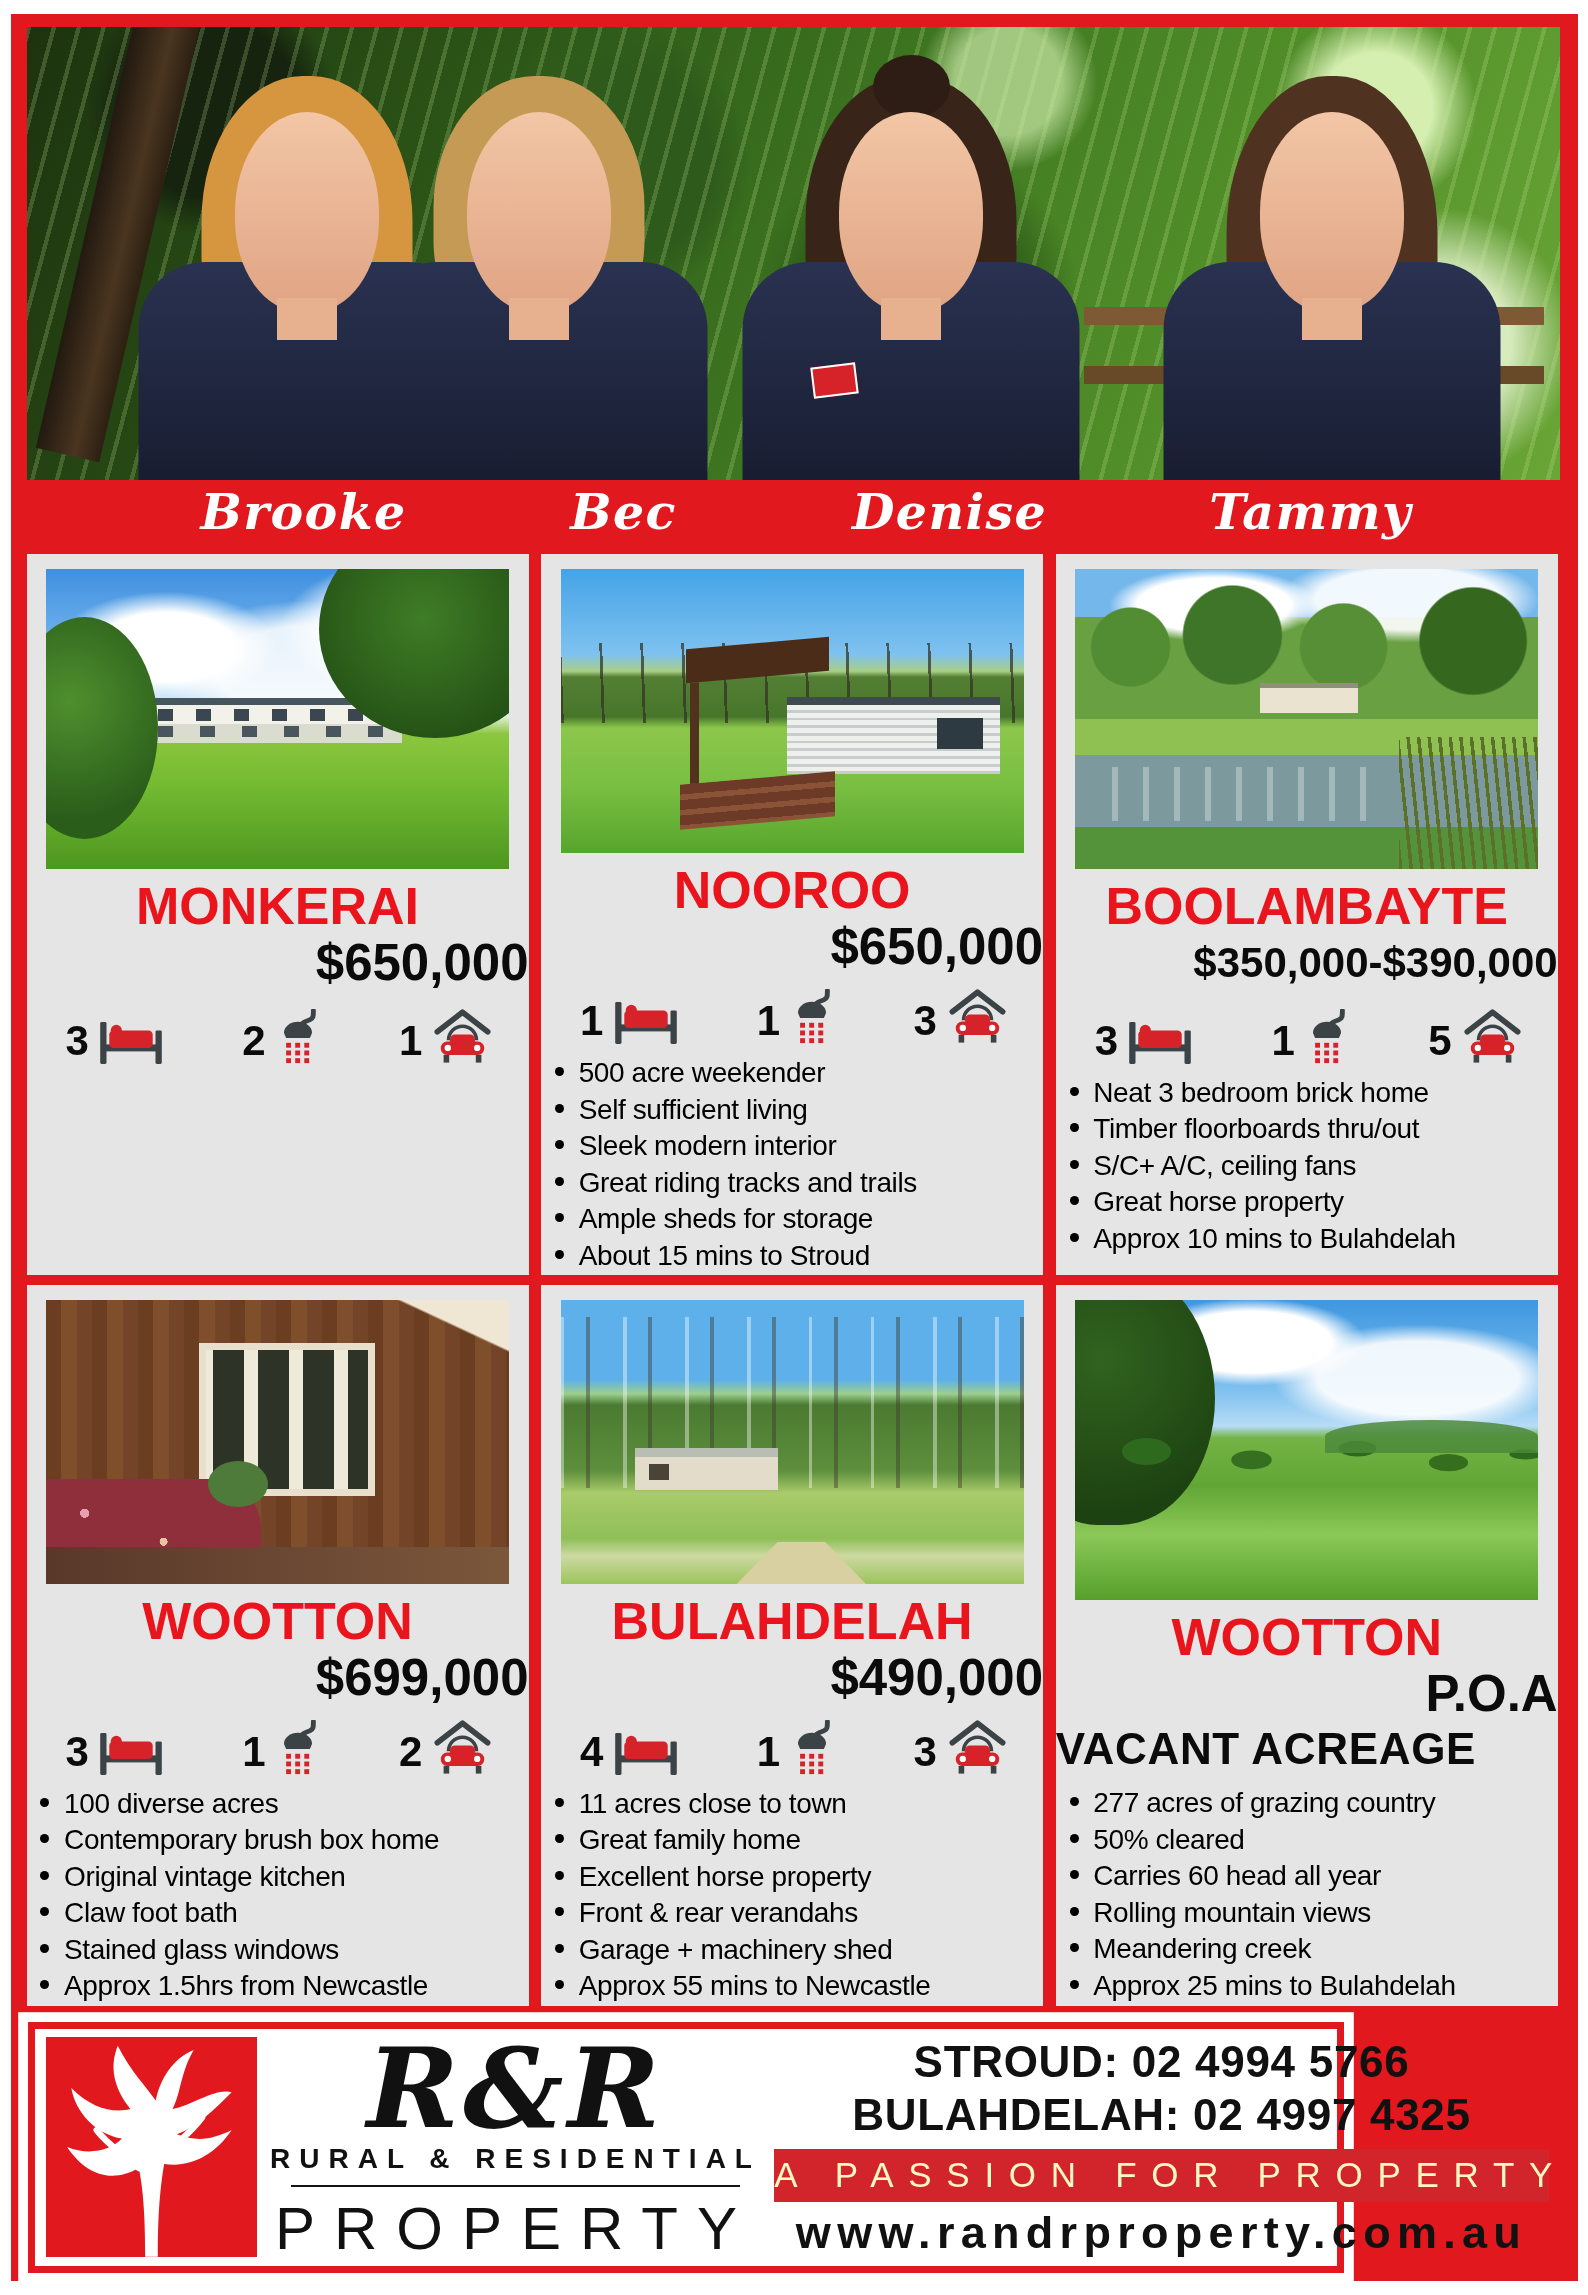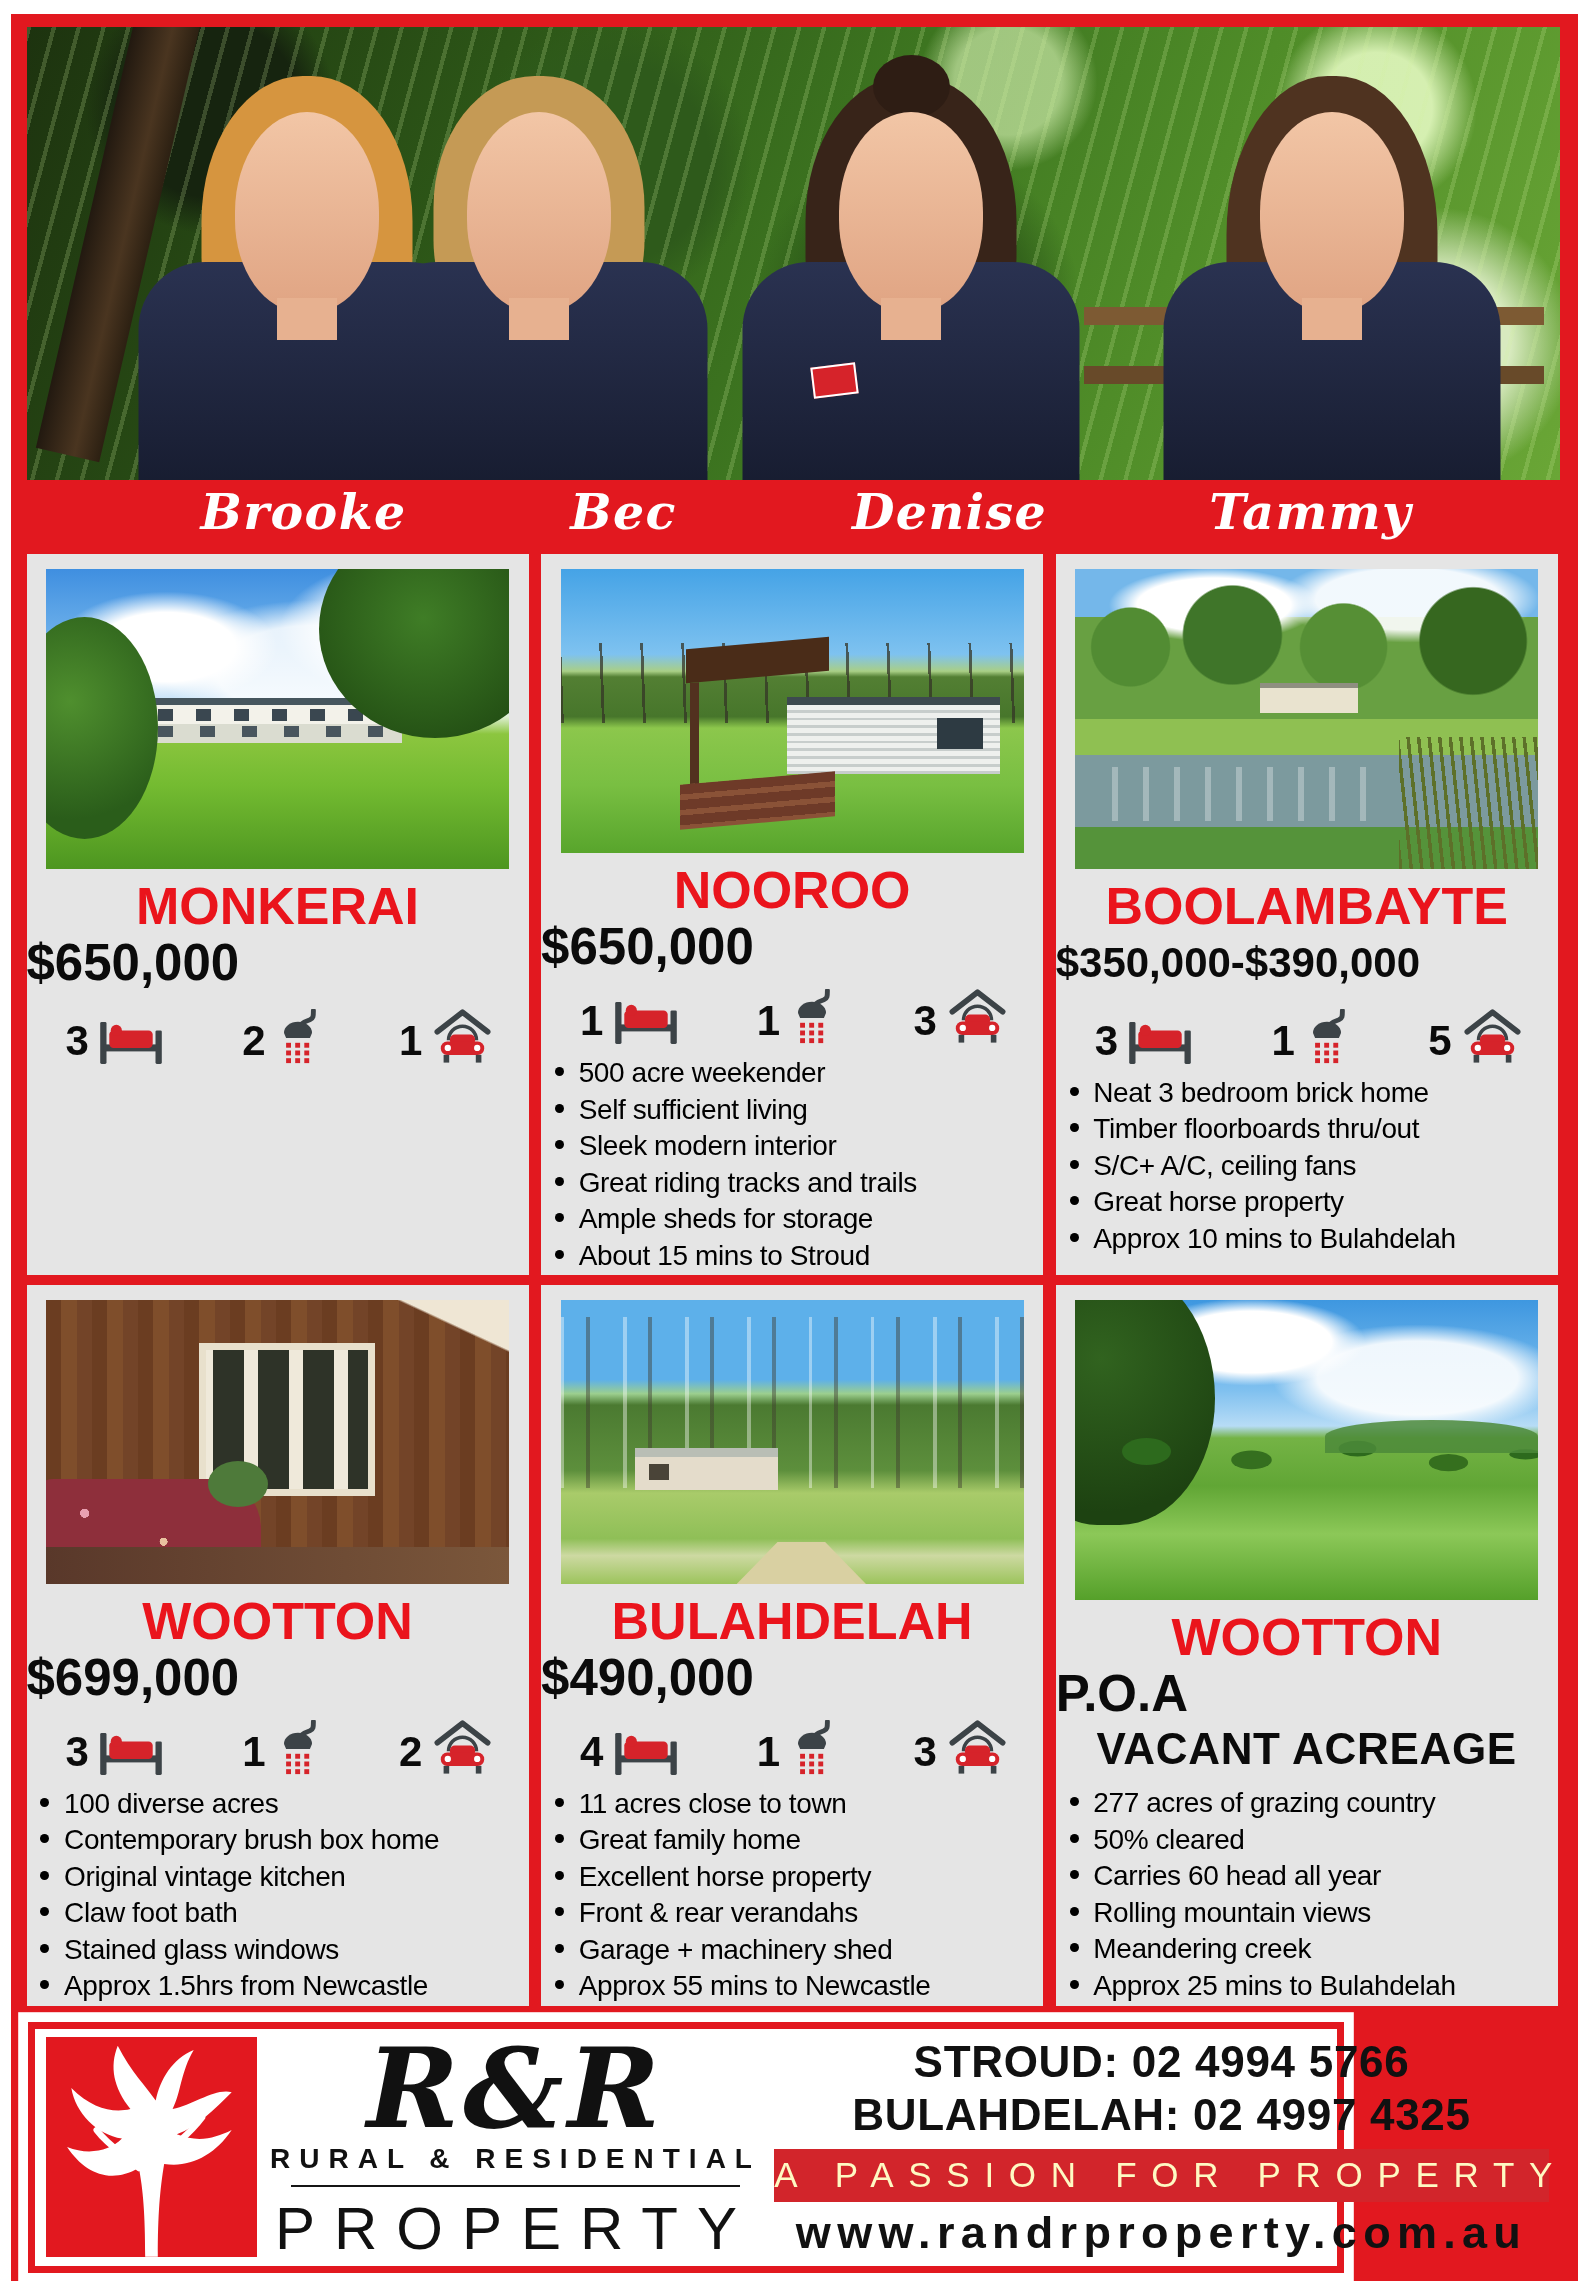--- a/index.html
+++ b/index.html
@@ -54,23 +54,23 @@
     font-family:"DejaVu Serif", serif;font-style:italic;font-weight:bold;font-size:49px;letter-spacing:1.4px;}
   .name-1{left:277px;} .name-2{left:597px;} .name-3{left:923px;} .name-4{left:1284px;}
 
   
   .grid{position:absolute;left:16px;top:540px;width:1533px;display:grid;
     grid-template-columns:repeat(3,502px);grid-auto-rows:721px;gap:9.8px 12.6px;}
   .card{background:#e5e5e5;overflow:hidden;display:flex;flex-direction:column;}
   .photo{position:relative;margin:15.4px 19.6px 0;height:300px;overflow:hidden;background:#9cb;}
   .photo i{position:absolute;display:block;}
   .loc{margin-top:8.4px;text-align:center;color:var(--title-red);font-size:52px;line-height:56px;font-weight:bold;letter-spacing:0;}
-  .price{margin-top:1.4px;text-align:left;color:#0b0b0b;font-size:51px;line-height:56px;font-weight:bold;}
+  .price{margin-top:1.4px;text-align:right;color:#0b0b0b;font-size:51px;line-height:56px;font-weight:bold;}
   .price.long{font-size:42px;}
-  .subtitle{margin-top:1.4px;text-align:center;color:#0b0b0b;font-size:44px;line-height:51px;font-weight:bold;letter-spacing:0.7px;}
+  .subtitle{margin-top:1.4px;text-align:left;color:#0b0b0b;font-size:44px;line-height:51px;font-weight:bold;letter-spacing:0.7px;}
   .stats{margin:5.6px 36px 0 39px;height:67px;display:flex;justify-content:space-between;align-items:flex-end;}
   .stat{display:flex;align-items:flex-end;gap:11.2px;}
   .stat b{font-size:42px;line-height:46px;color:#0b0b0b;}
   .stat svg{display:block;}
   .features{margin:8.4px 11.2px 0 12.6px;list-style:none;}
   .features li{position:relative;padding-left:25px;margin:3.5px 0;font-size:28px;line-height:33px;letter-spacing:-0.4px;color:#000;}
   .features li::before{content:'';position:absolute;left:1.4px;top:11.2px;width:9px;height:9px;border-radius:50%;background:#000;}
 
   
   .scene-0{background:

